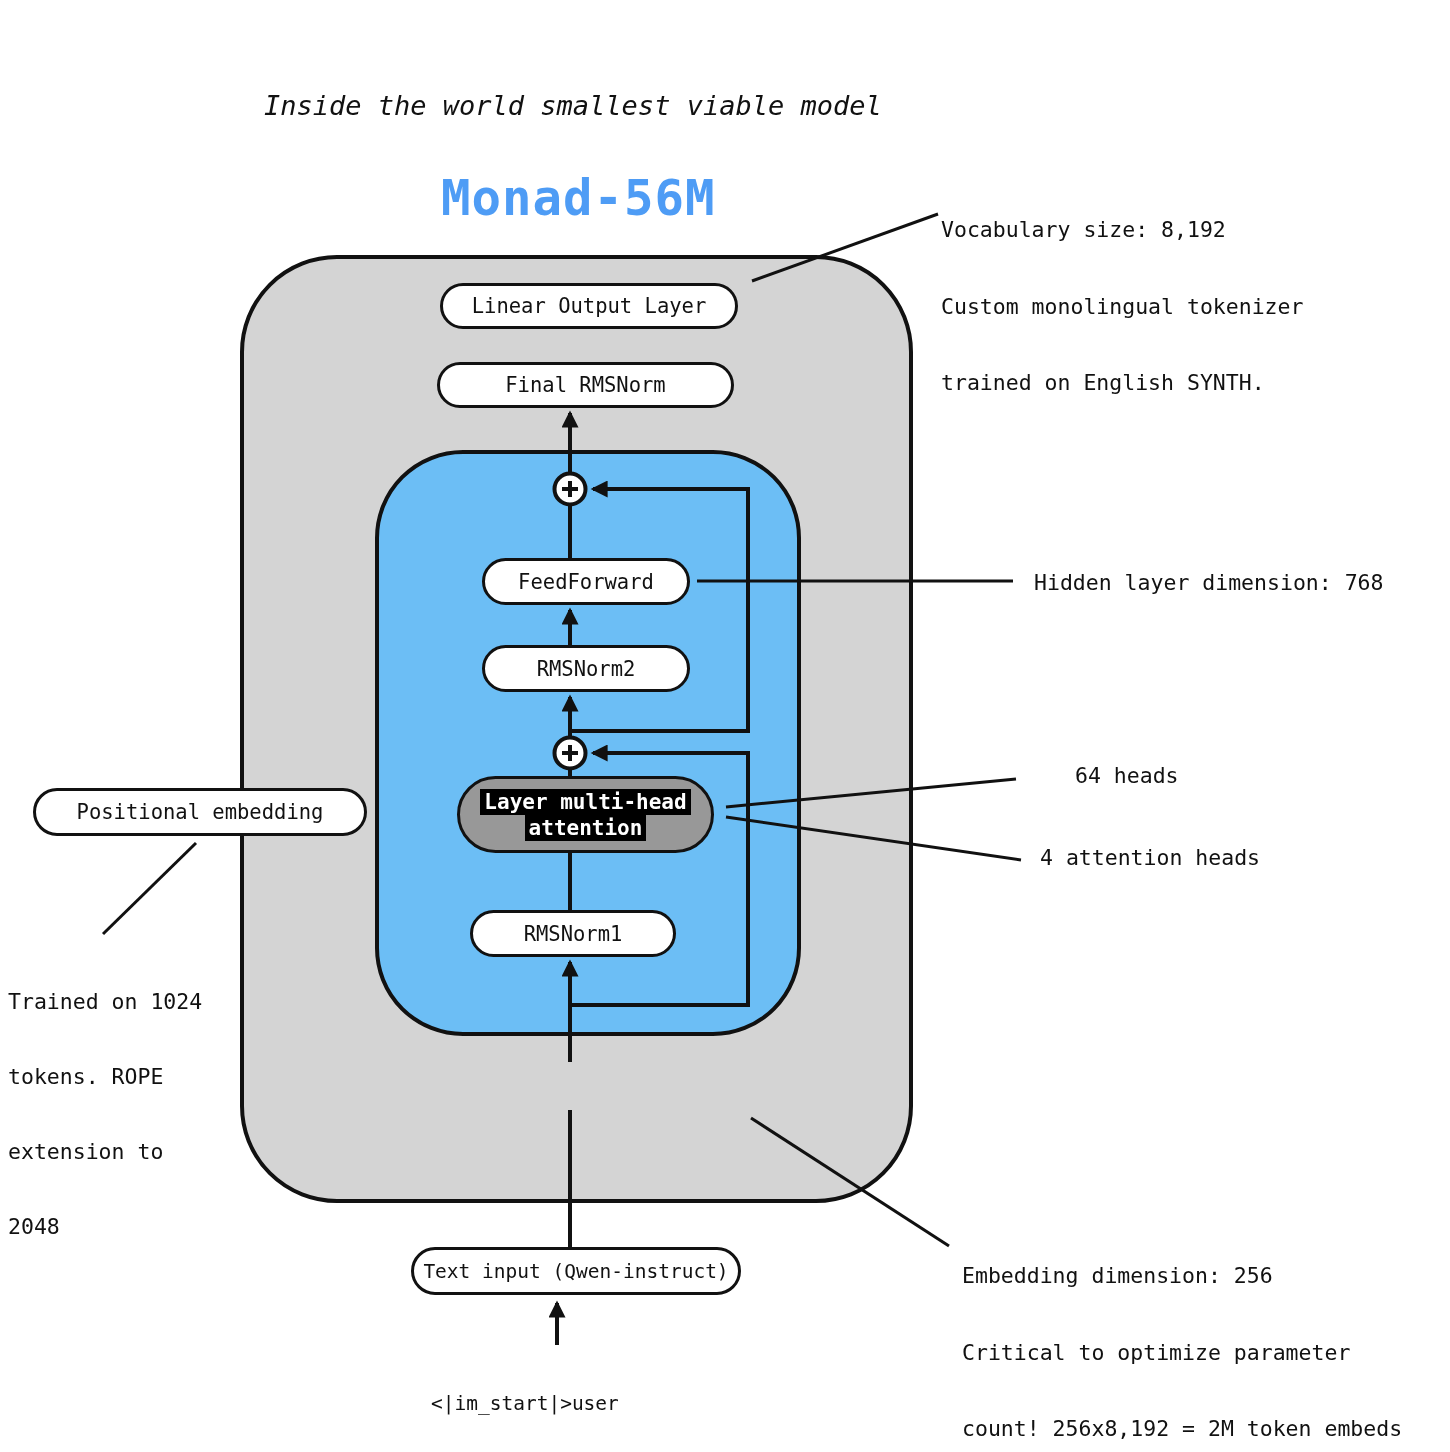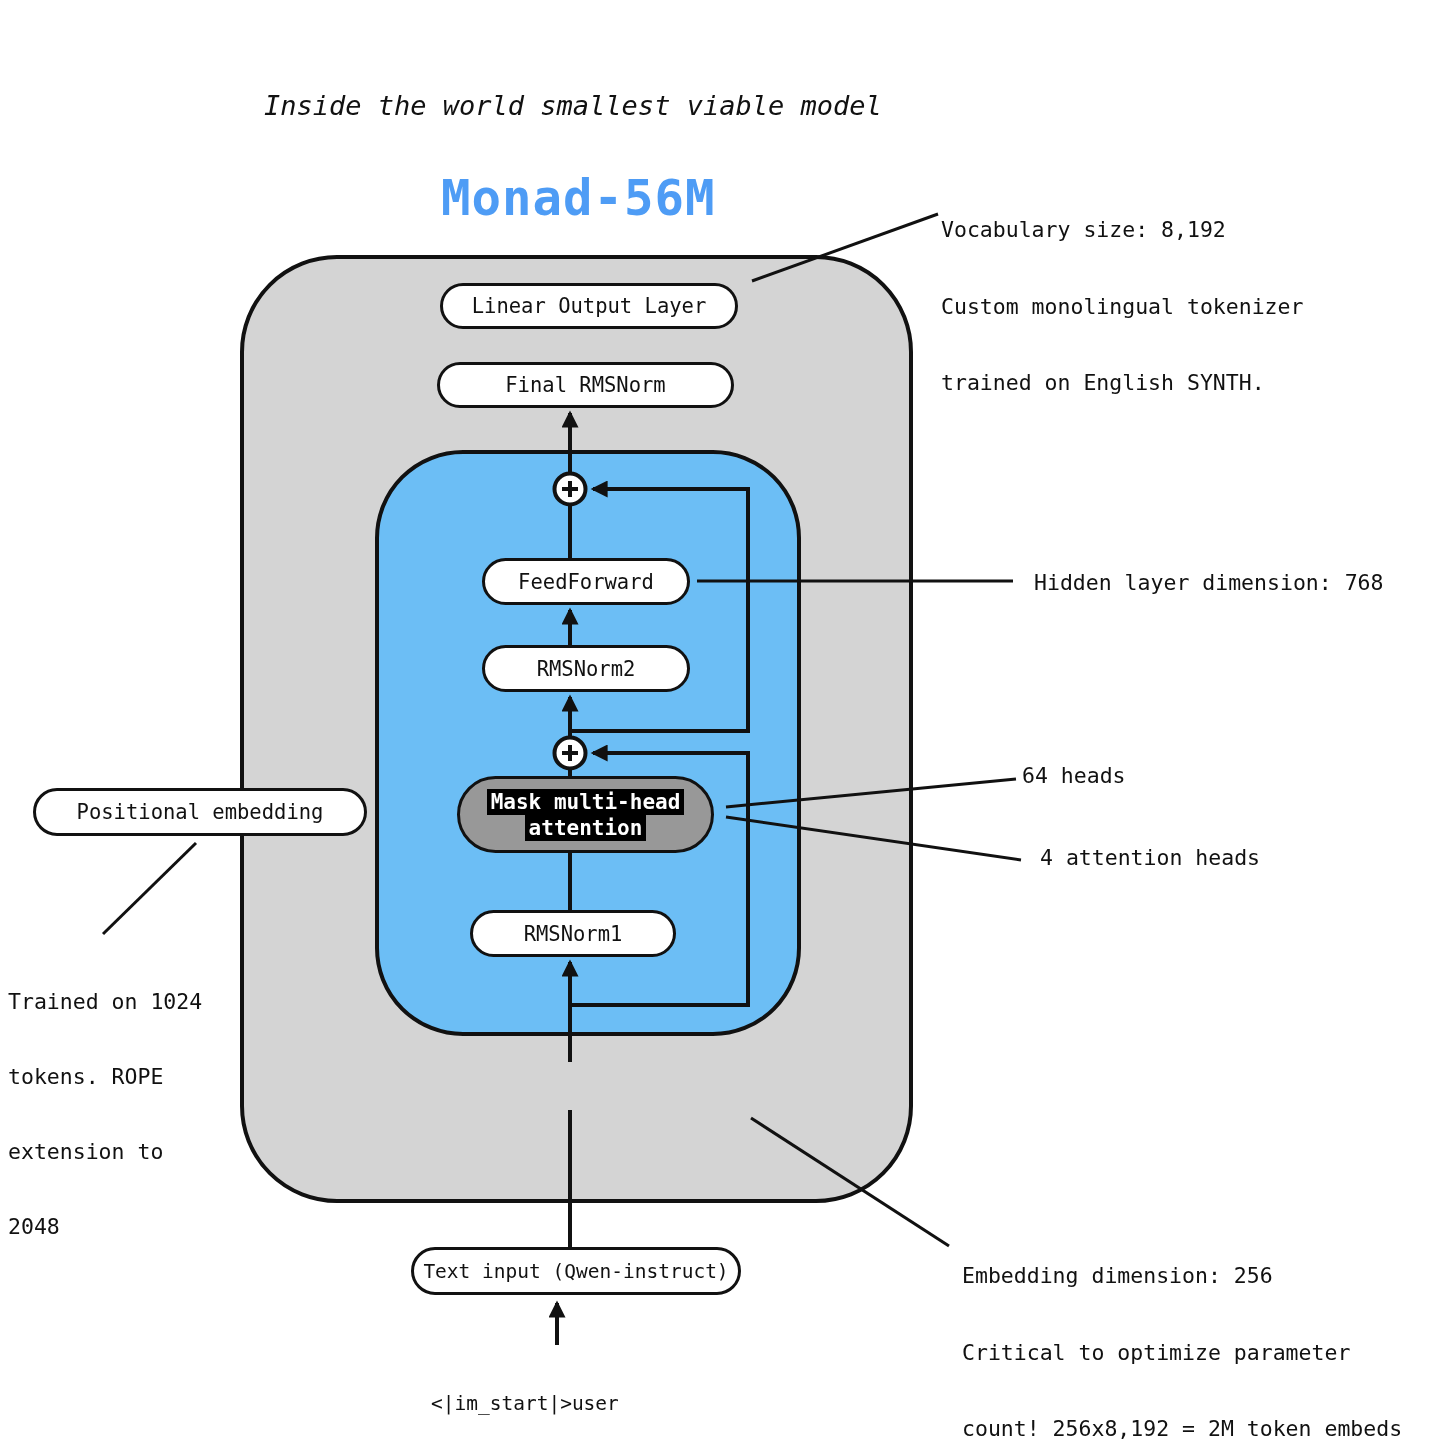--- a/index.html
+++ b/index.html
@@ -94,21 +94,21 @@
 
   <div class="pill" style="left:482px;top:558px;width:208px;height:47px;">
     <span>FeedForward</span>
   </div>
 
   <div class="pill" style="left:482px;top:645px;width:208px;height:47px;">
     <span>RMSNorm2</span>
   </div>
 
   <div class="pill gray" style="left:457px;top:776px;width:257px;height:77px;border-radius:39px;">
-    <span class="hl">Mask multi-head</span>
+    <span class="hl">Layer multi-head</span>
     <span class="hl">attention</span>
   </div>
 
   <div class="pill" style="left:470px;top:910px;width:206px;height:47px;">
     <span>RMSNorm1</span>
   </div>
 
   <div class="pill" style="left:33px;top:788px;width:334px;height:48px;">
     <span>Positional embedding</span>
   </div>
@@ -119,21 +119,21 @@
   </div>
 
   <div class="note" style="left:941px;top:166px;">
     <div>Vocabulary size: 8,192</div>
     <div>Custom monolingual tokenizer</div>
     <div>trained on English SYNTH.</div>
   </div>
 
   <div class="note" style="left:1034px;top:570px;">Hidden layer dimension: 768</div>
 
-  <div class="note" style="left:1022px;top:763px;text-align:center;">64 heads</div>
+  <div class="note" style="left:1075px;top:763px;text-align:center;">64 heads</div>
 
   <div class="note" style="left:1040px;top:845px;">4 attention heads</div>
 
   <div class="note" style="left:8px;top:939px;line-height:25px;">
     <div>Trained on 1024</div>
     <div>tokens. ROPE</div>
     <div>extension to</div>
     <div>2048</div>
   </div>
 

